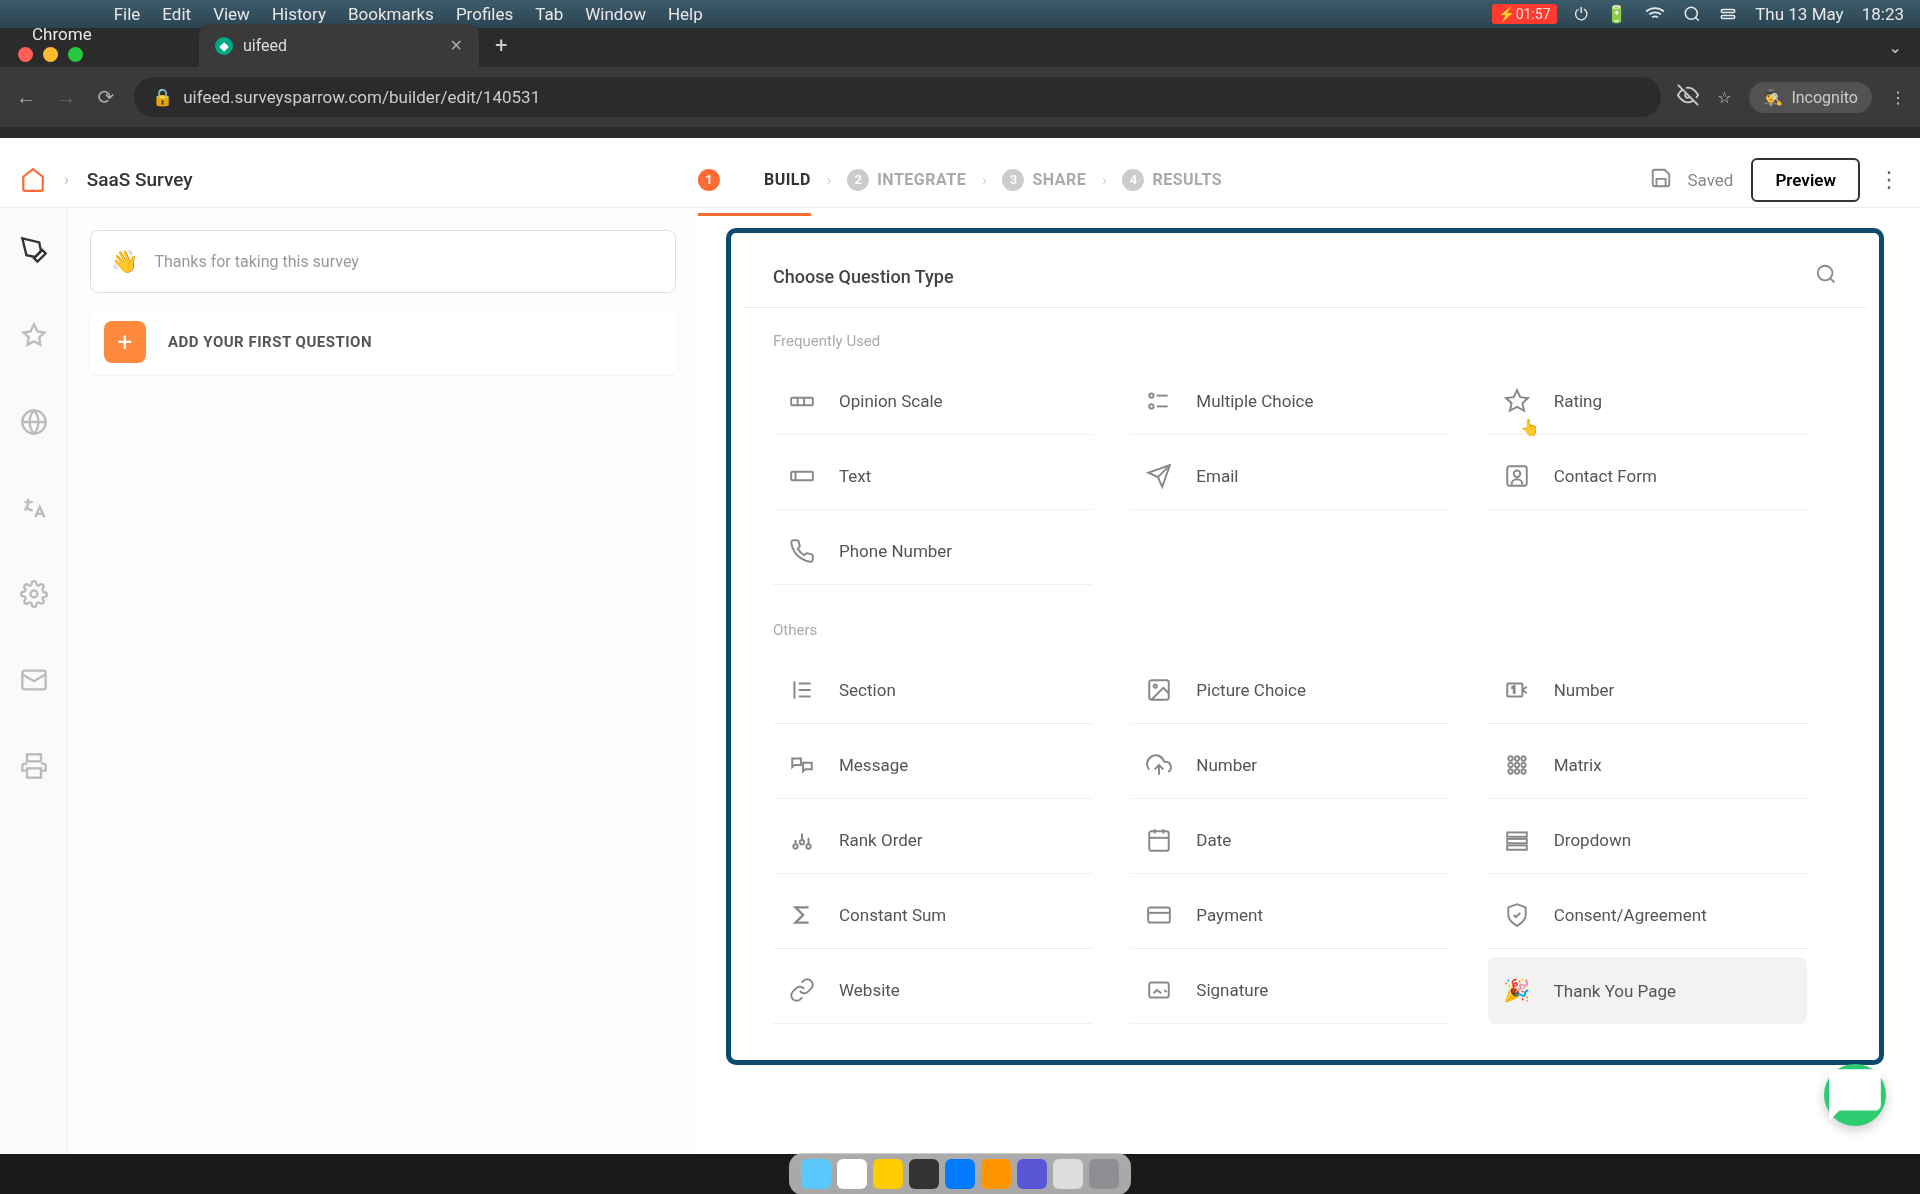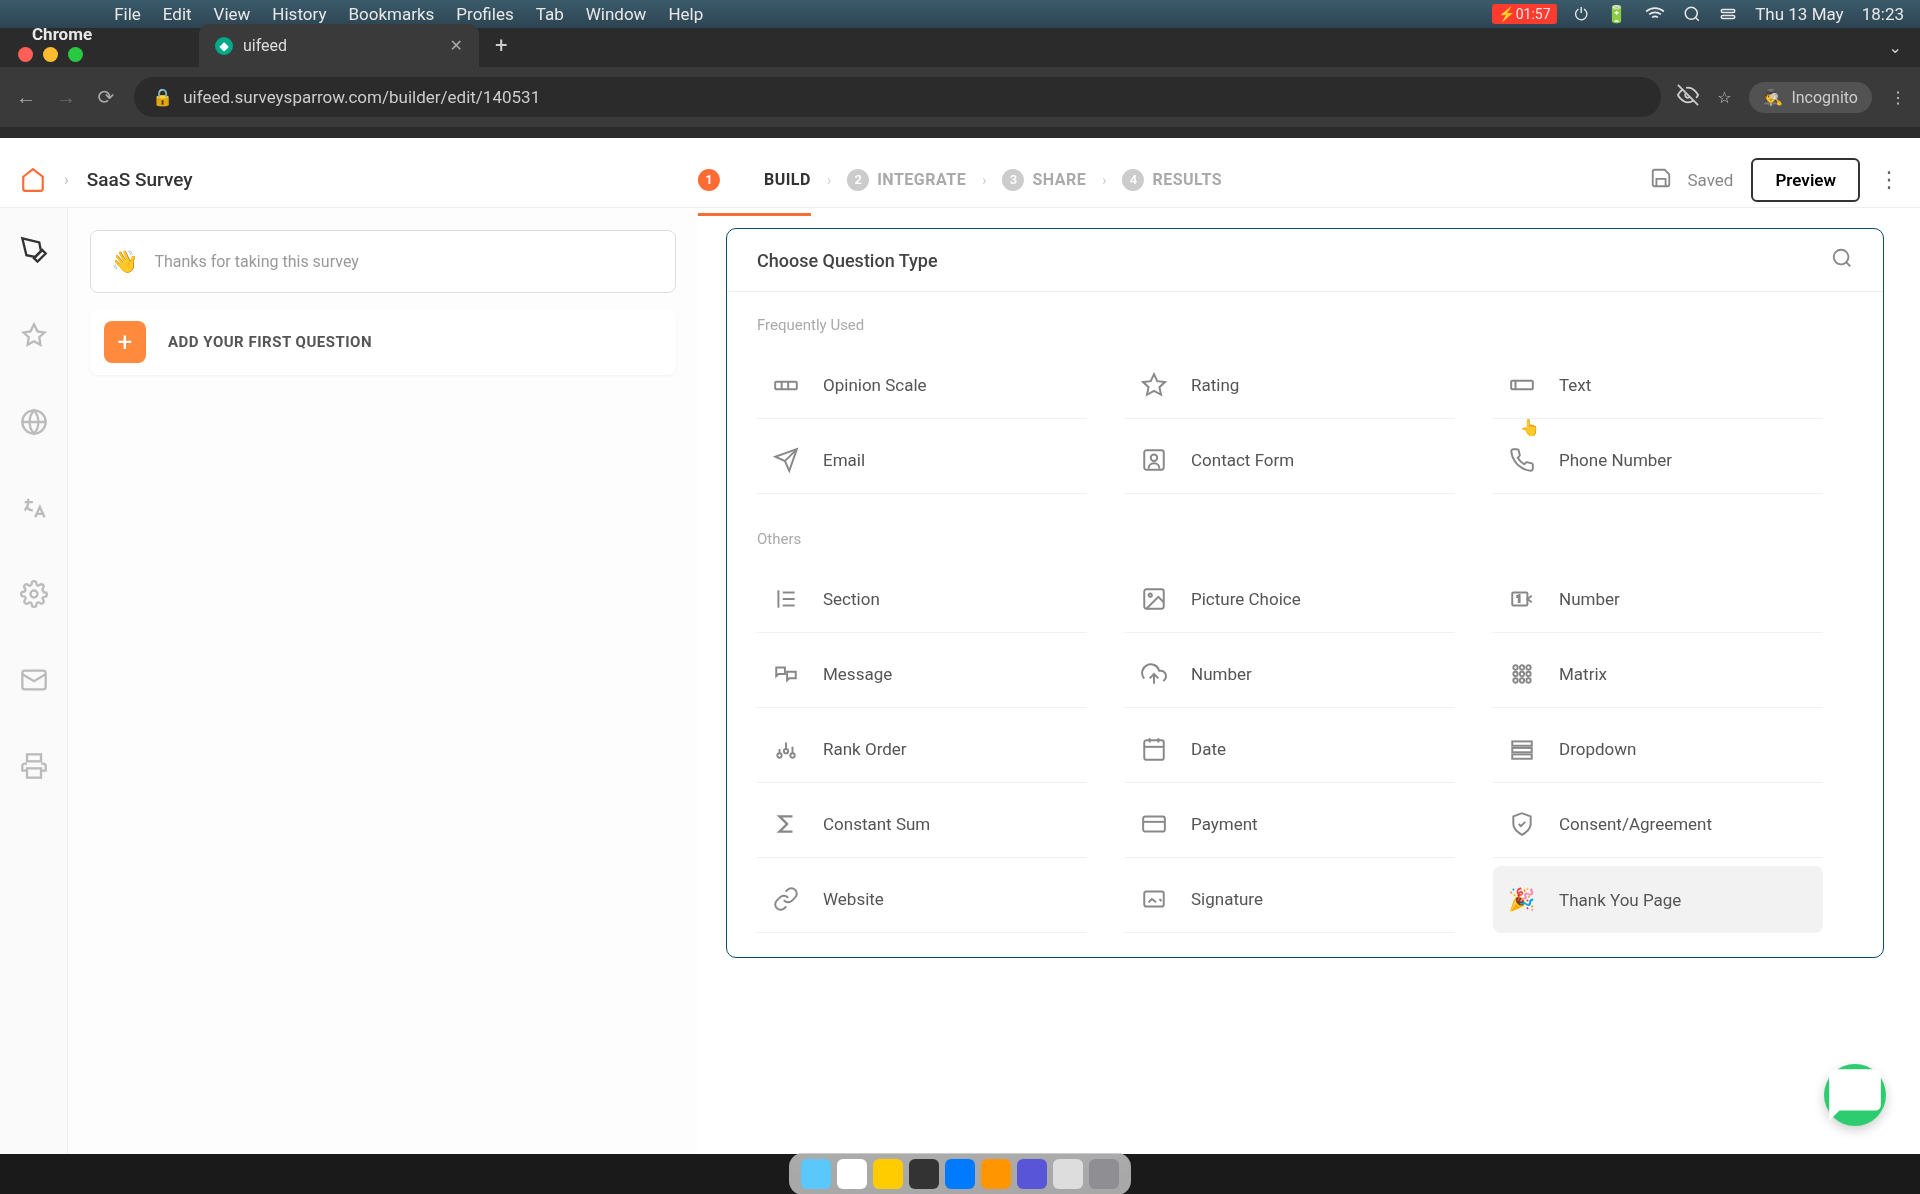--- a/index.html
+++ b/index.html
@@ -1,21 +1,21 @@
 <!DOCTYPE html>
 <html><head>
 <meta charset="utf-8">
 <style>
 * { margin: 0; padding: 0; box-sizing: border-box; font-family: -apple-system, BlinkMacSystemFont, "Segoe UI", Roboto, sans-serif; }
 body { width: 1920px; height: 1194px; background: #1a1a1a; overflow: hidden; }
 
 
 .menubar { height: 28px; background: linear-gradient(180deg, #3b5b6b 0%, #2d4452 100%); display: flex; align-items: center; padding: 0 16px; color: #e8e8e8; font-size: 17px; }
 .menubar .apple { margin-right: 16px; font-size: 18px; }
-.menubar .app-name { font-weight: 700; margin-right: 22px; margin-top: 39px; }
+.menubar .app-name { font-weight: 400; margin-right: 22px; margin-top: 39px; }
 .menubar .menu-item { margin-right: 22px; cursor: default; }
 .menubar .spacer { flex: 1; }
 .menubar .status-item { margin-left: 18px; display: flex; align-items: center; }
 .menubar .battery { background: #ff3b30; padding: 2px 6px; border-radius: 3px; font-size: 14px; }
 
 
 .chrome-window { background: #2b2b2b; height: 110px; }
 .window-controls { display: flex; gap: 10px; padding: 14px 18px 0; }
 .wc { width: 15px; height: 15px; border-radius: 50%; }
 .wc.red { background: #ff5f57; }
@@ -59,21 +59,21 @@
 .rail-item.active { color: #333; }
 .left-col { width: 630px; padding: 22px; background: #fdfdfd; }
 .welcome-card { border: 1.5px solid #ddd; border-radius: 8px; padding: 18px 20px; display: flex; align-items: center; gap: 16px; background: #fff; }
 .wave { font-size: 22px; }
 .welcome-text { color: #999; font-size: 16px; }
 .add-q { display: flex; align-items: center; gap: 22px; margin-top: 16px; background: #fff; border-radius: 8px; padding: 12px 14px; box-shadow: 0 1px 3px rgba(0,0,0,0.05); cursor: pointer; }
 .add-ic { width: 42px; height: 42px; background: #ff8a3d; border-radius: 8px; display: flex; align-items: center; justify-content: center; color: #fff; font-size: 26px; }
 .add-label { font-weight: 700; font-size: 15px; color: #555; letter-spacing: 0.5px; }
 
 .main-panel { flex: 1; padding: 20px 36px 20px 28px; overflow-y: auto; position: relative; }
-.qt-card { background: #fff; border: 1px solid #0c4a6e; border-radius: 10px; padding: 0; }
+.qt-card { background: #fff; border: 5px solid #0c4a6e; border-radius: 10px; padding: 12px; }
 .qt-head { display: flex; align-items: center; padding: 18px 30px; border-bottom: 1px solid #eee; }
 .qt-title { font-size: 18px; font-weight: 500; color: #444; }
 .search-ic { margin-left: auto; color: #888; cursor: pointer; }
 .qt-body { padding: 24px 30px; }
 .section-label { font-size: 15px; color: #aaa; margin-bottom: 18px; }
 .qt-grid { display: grid; grid-template-columns: repeat(3, 1fr); gap: 8px; }
 .qt-item { display: flex; align-items: center; gap: 24px; padding: 20px 16px; border-bottom: 1px solid #f0f0f0; cursor: pointer; margin-right: 30px; }
 .qt-item.highlighted { background: #f2f2f2; border-radius: 8px; border-bottom: none; }
 .qt-icon { width: 26px; height: 26px; color: #888; display: flex; align-items: center; justify-content: center; flex-shrink: 0; }
 .qt-label { font-size: 17px; color: #555; }
@@ -295,20 +295,31 @@
                     <rect x="2" y="9" width="20" height="7" rx="1"></rect>
                     <line x1="8" y1="9" x2="8" y2="16"></line>
                     <line x1="14" y1="9" x2="14" y2="16"></line>
                   </svg>
                 </span>
                 <span class="qt-label">Opinion Scale</span>
               </div>
               <div class="qt-item">
                 <span class="qt-icon">
                   <svg viewBox="0 0 24 24" fill="none" stroke="currentColor" stroke-width="1.8">
+                    <circle cx="5" cy="7" r="2"></circle>
+                    <line x1="10" y1="7" x2="20" y2="7"></line>
+                    <circle cx="5" cy="17" r="2"></circle>
+                    <line x1="10" y1="17" x2="20" y2="17"></line>
+                  </svg>
+                </span>
+                <span class="qt-label">Multiple Choice</span>
+              </div>
+              <div class="qt-item">
+                <span class="qt-icon">
+                  <svg viewBox="0 0 24 24" fill="none" stroke="currentColor" stroke-width="1.8">
                     <polygon points="12 2 15 8.5 22 9.3 17 14 18.5 21 12 17.5 5.5 21 7 14 2 9.3 9 8.5 12 2"></polygon>
                   </svg>
                 </span>
                 <span class="qt-label">Rating</span>
               </div>
               <div class="qt-item">
                 <span class="qt-icon">
                   <svg viewBox="0 0 24 24" fill="none" stroke="currentColor" stroke-width="1.8">
                     <rect x="2" y="8" width="20" height="8" rx="1"></rect>
                     <line x1="6" y1="8" x2="6" y2="16"></line>

